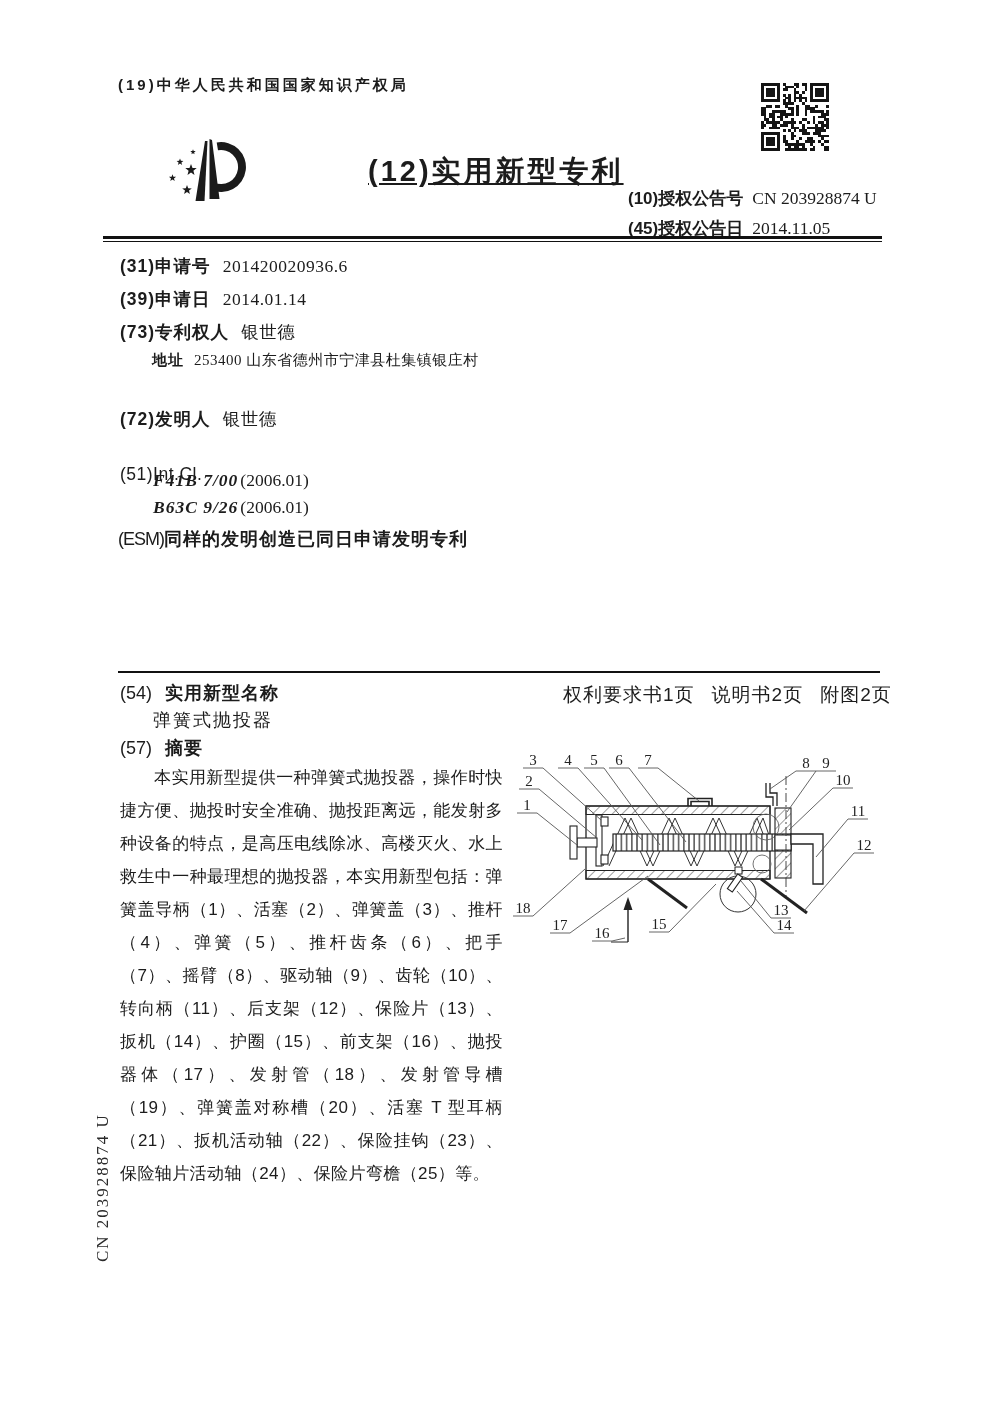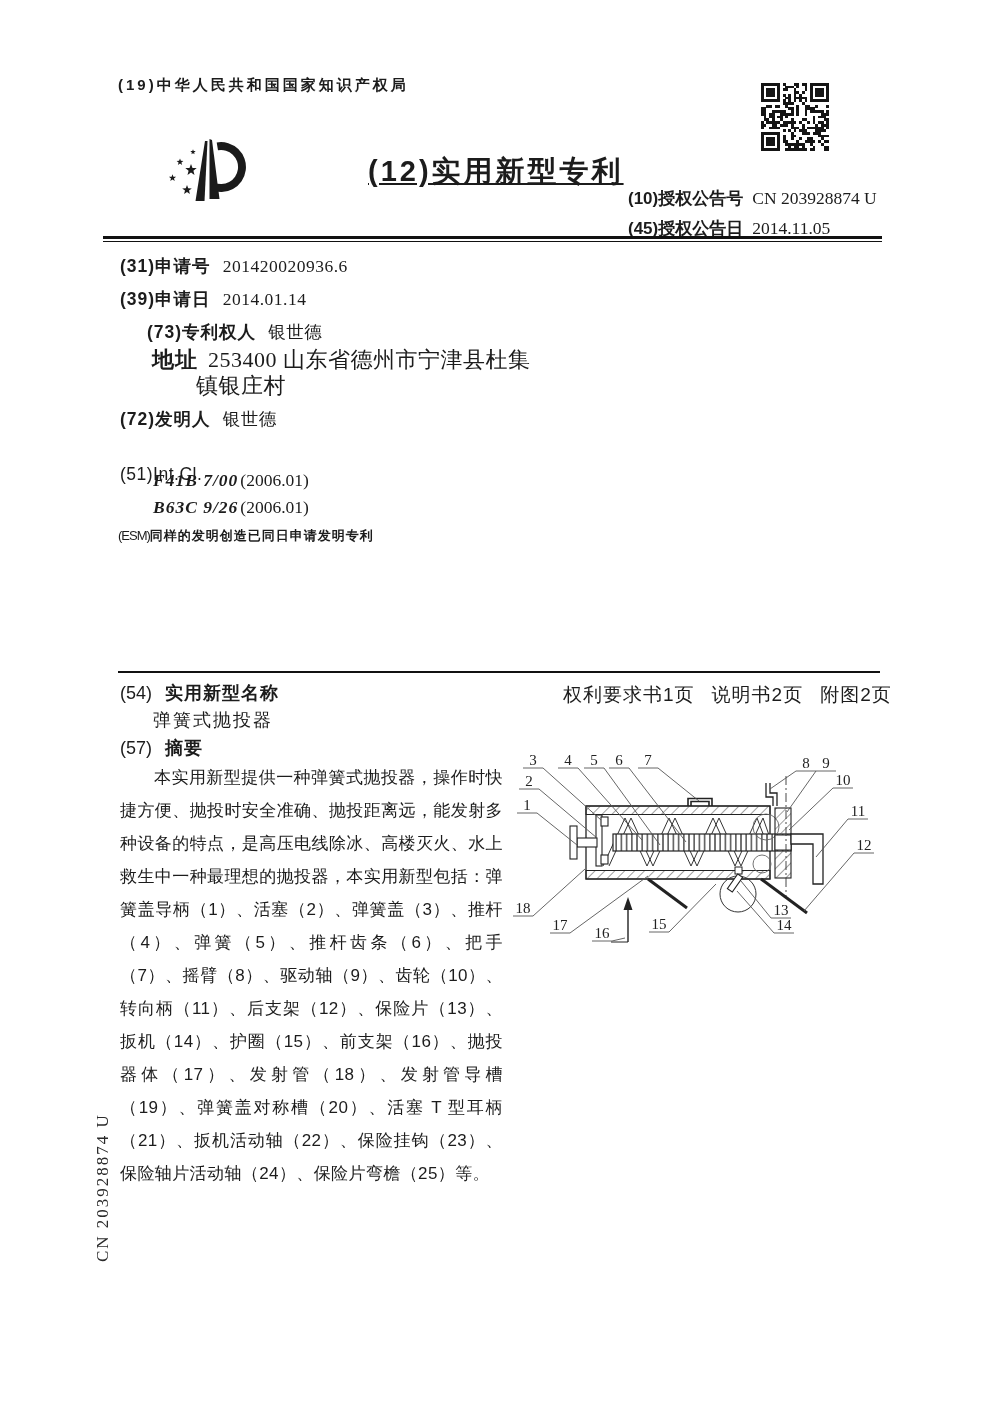--- a/index.html
+++ b/index.html
@@ -12,29 +12,29 @@
   .kind-title{left:368px;top:152px;font-size:29px;font-weight:bold;letter-spacing:3px;text-decoration:underline;}
   .pubrow{left:628px;font-size:17px;white-space:nowrap;}
   .pubrow .lbl{font-weight:bold;}
   .pubrow .val{font-family:"Liberation Serif",serif;margin-left:9px;font-size:17.5px;}
   .rule1{left:103px;top:236px;width:779px;height:0;border-top:3px solid #111;}
   .rule1b{left:103px;top:241px;width:779px;height:0;border-top:1px solid #111;}
   .rule2{left:118px;top:671px;width:762px;height:0;border-top:2px solid #111;}
   .bibrow{left:120px;font-size:17.5px;white-space:nowrap;}
   .bibrow .lbl{font-weight:bold;letter-spacing:1px;}
   .bibrow .val{font-family:"Liberation Serif",serif;margin-left:12px;letter-spacing:0.5px;}
-  .addr{left:152px;top:347px;width:350px;font-size:22px;line-height:26px;
+  .addr{left:152px;top:347px;width:350px;font-size:15px;line-height:26px;
         padding-left:44px;text-indent:-44px;white-space:normal;}
   .addr .lbl{font-weight:bold;letter-spacing:1px;}
   .addr .val{font-family:"Liberation Serif",serif;margin-left:10px;letter-spacing:0.5px;}
   .intcl-label{left:120px;top:443px;font-size:17.5px;letter-spacing:0.5px;margin-top:21px;}
   .intcl-row{left:153px;font-size:17.5px;white-space:nowrap;}
   .intcl-row .code{font-family:"Liberation Serif",serif;font-weight:bold;font-style:italic;letter-spacing:1px;}
   .intcl-row .ed{font-family:"Liberation Serif",serif;margin-left:2px;}
-  .esm{left:118px;top:527px;font-size:13px;}
+  .esm{left:118px;top:527px;font-size:18px;}
   .esm .num{letter-spacing:-1px;}
   .esm .txt{font-weight:bold;letter-spacing:1px;}
   .pages{left:563px;top:682px;font-size:19px;white-space:nowrap;}
   .pages span{margin-right:17px;letter-spacing:1px;}
   .sec-num{font-size:18px;letter-spacing:0;}
   .sec-lbl{font-weight:bold;font-size:18px;letter-spacing:1px;margin-left:13px;}
   .utitle{left:153px;top:708px;font-size:18px;letter-spacing:2px;}
   .abstract{
     left:120px;top:761px;width:383px;font-size:17px;line-height:33px;
     text-align:justify;text-justify:inter-character;letter-spacing:0.4px;
@@ -405,21 +405,21 @@
 
 <div class="abs rule1"></div>
 <div class="abs rule1b"></div>
 
 <div class="abs bibrow" style="top:254px;">
   <span class="lbl">(31)申请号</span><span class="val">201420020936.6</span>
 </div>
 <div class="abs bibrow" style="top:287px;">
   <span class="lbl">(39)申请日</span><span class="val">2014.01.14</span>
 </div>
-<div class="abs bibrow" style="top:320px;margin-left:27px;">
+<div class="abs bibrow" style="top:320px;">
   <span class="lbl">(73)专利权人</span><span class="val" style="font-family:'Liberation Sans',sans-serif;">银世德</span>
 </div>
 <div class="abs addr">
   <span class="lbl">地址</span><span class="val">253400 山东省德州市宁津县杜集镇银庄村</span>
 </div>
 <div class="abs bibrow" style="top:407px;">
   <span class="lbl">(72)发明人</span><span class="val" style="font-family:'Liberation Sans',sans-serif;">银世德</span>
 </div>
 <div class="abs intcl-label">(51)Int.Cl.</div>
 <div class="abs intcl-row" style="top:470px;">

